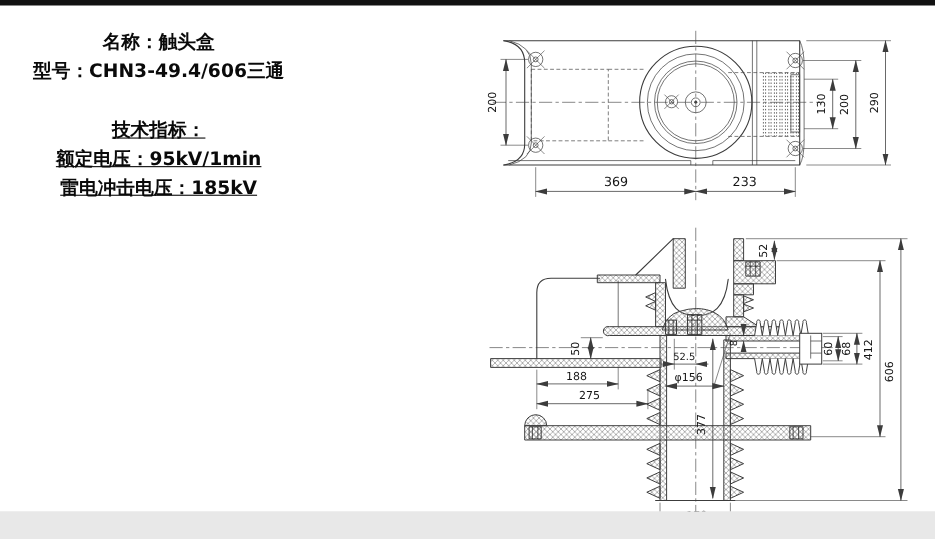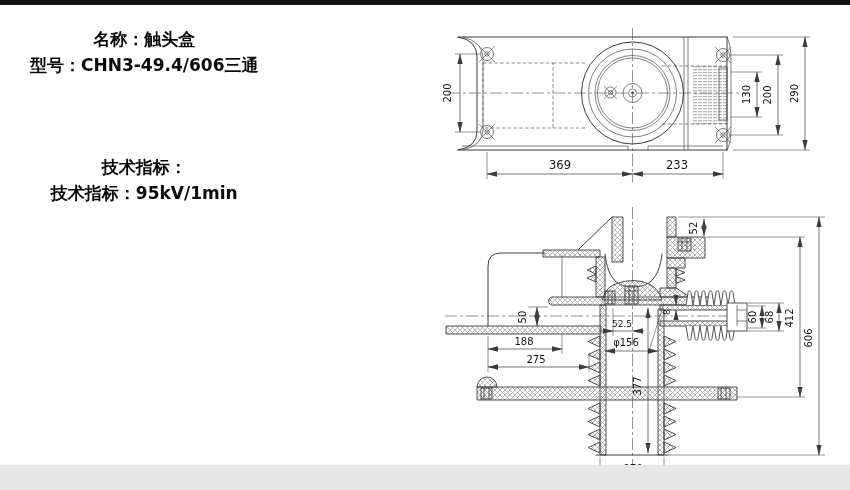--- a/index.html
+++ b/index.html
@@ -1,21 +1,21 @@
 <!DOCTYPE html>
 <html><head>
 <meta charset="utf-8">
 <style>
   html,body{margin:0;padding:0;background:#e8e8e8;}
   #stage{position:relative;width:850px;height:465px;background:#ffffff;overflow:hidden;
          font-family:"DejaVu Sans","Liberation Sans",sans-serif;text-align:center;}
   .bar{position:absolute;left:0;width:850px;height:5px;background:#111;}
   #info{position:absolute;left:30px;top:26px;color:#0a0a0a;}
   .iline{font-size:17px;font-weight:bold;line-height:26px;white-space:nowrap;}
-  #specs{margin-top:76px;}
+  #specs{margin-top:28px;text-decoration:underline;}
   svg{position:absolute;left:0;top:0;}
   .ol{fill:none;stroke:#3c3c3c;stroke-width:1;stroke-linejoin:round;stroke-linecap:round;}
   .th{fill:none;stroke:#3c3c3c;stroke-width:0.65;}
   .hf{fill:url(#xh);stroke:#3c3c3c;stroke-width:0.9;stroke-linejoin:round;}
   .wf{fill:#ffffff;stroke:#3c3c3c;stroke-width:0.9;}
   .dim{fill:none;stroke:#3c3c3c;stroke-width:0.7;}
   .ext{fill:none;stroke:#3c3c3c;stroke-width:0.55;}
   .cl{fill:none;stroke:#4a4a4a;stroke-width:0.6;stroke-dasharray:12,3,3,3;}
   .dash{fill:none;stroke:#4a4a4a;stroke-width:0.65;stroke-dasharray:3.5,2.2;}
   .dot{fill:none;stroke:#4a4a4a;stroke-width:0.8;stroke-dasharray:1.3,1.7;}
@@ -29,21 +29,22 @@
 
 <div id="stage">
   <div class="bar" style="top:0"></div>
   <div class="bar" style="top:485px"></div>
 
   <div id="info">
     <div class="iline">名称：触头盒</div>
     <div class="iline">型号：CHN3-49.4/606三通</div>
     <div id="specs">
       <div class="iline">技术指标：</div>
-      <div class="iline">技术指标：95kV/1min</div>
+      <div class="iline">额定电压：95kV/1min</div>
+      <div class="iline">雷电冲击电压：185kV</div>
     </div>
   </div>
 
   <svg width="850" height="490" viewBox="0 0 850 490">
     <defs>
       <pattern id="xh" width="5" height="5" patternUnits="userSpaceOnUse">
         <path d="M0,0 L5,5 M5,0 L0,5" stroke="#9a9a9a" stroke-width="0.7" fill="none"></path>
       </pattern>
       <marker id="arr" viewBox="0 0 10 6" refX="9.5" refY="3" markerWidth="11" markerHeight="7" orient="auto-start-reverse" markerUnits="userSpaceOnUse">
         <path d="M0,0.5 L10,3 L0,5.5 Z" fill="#3c3c3c"></path>

